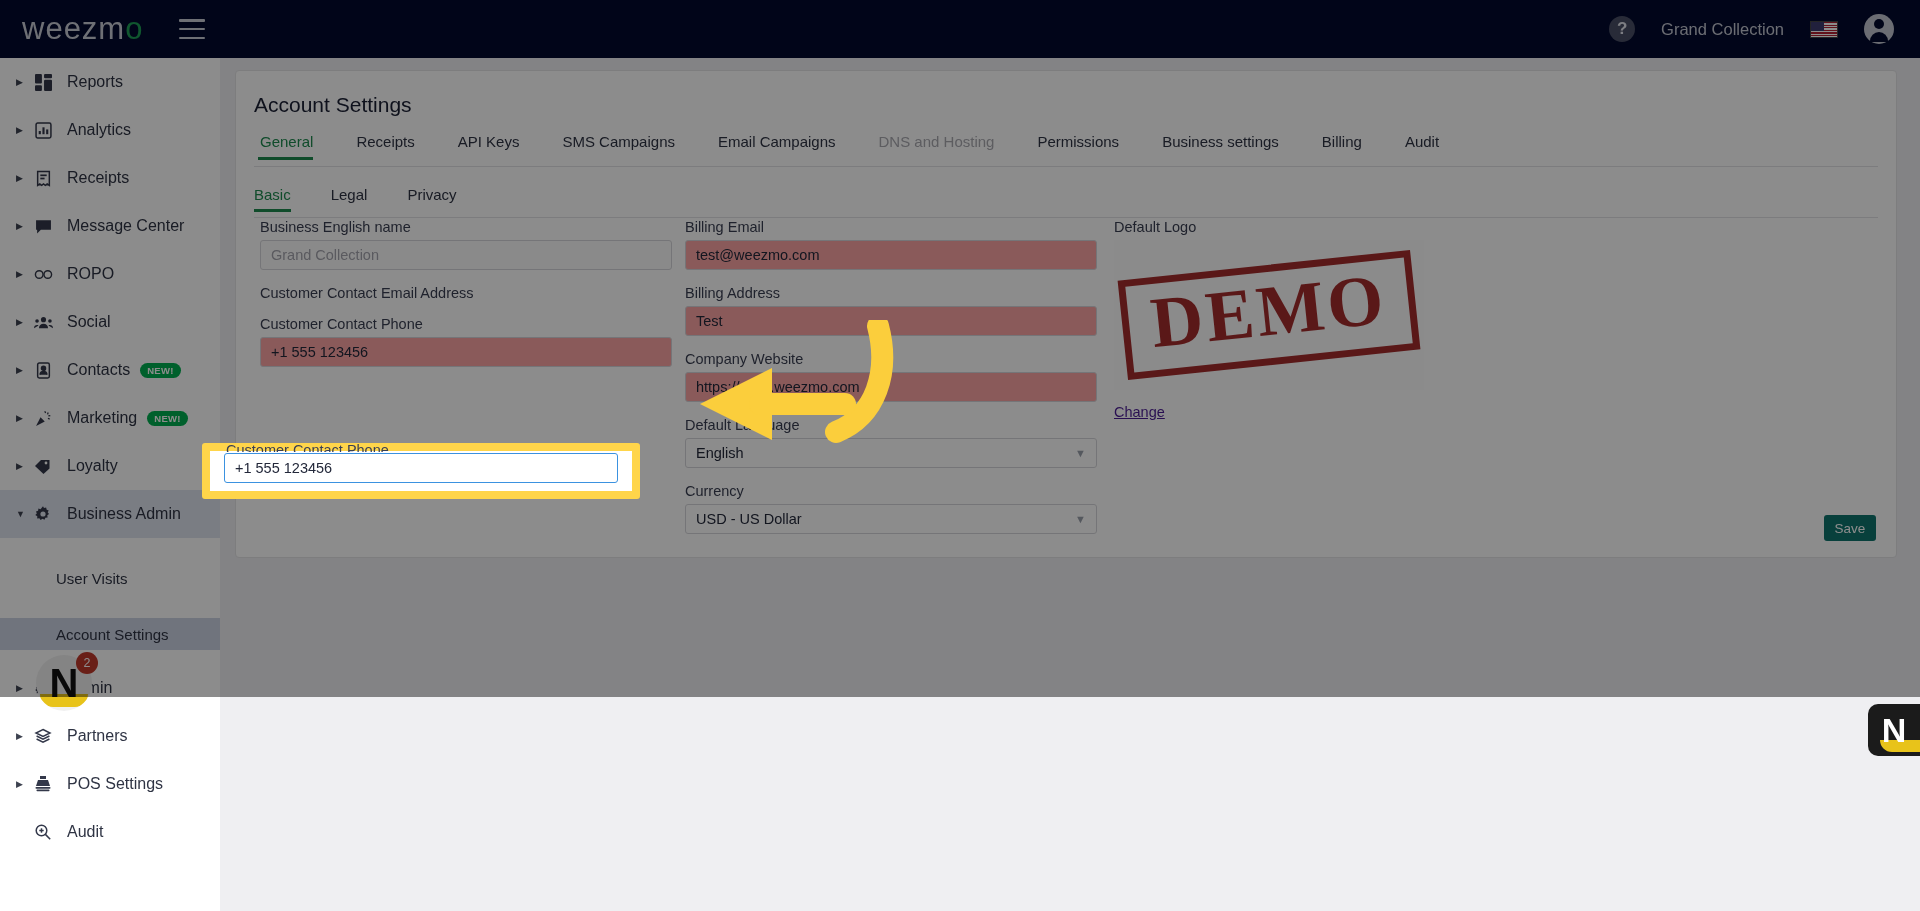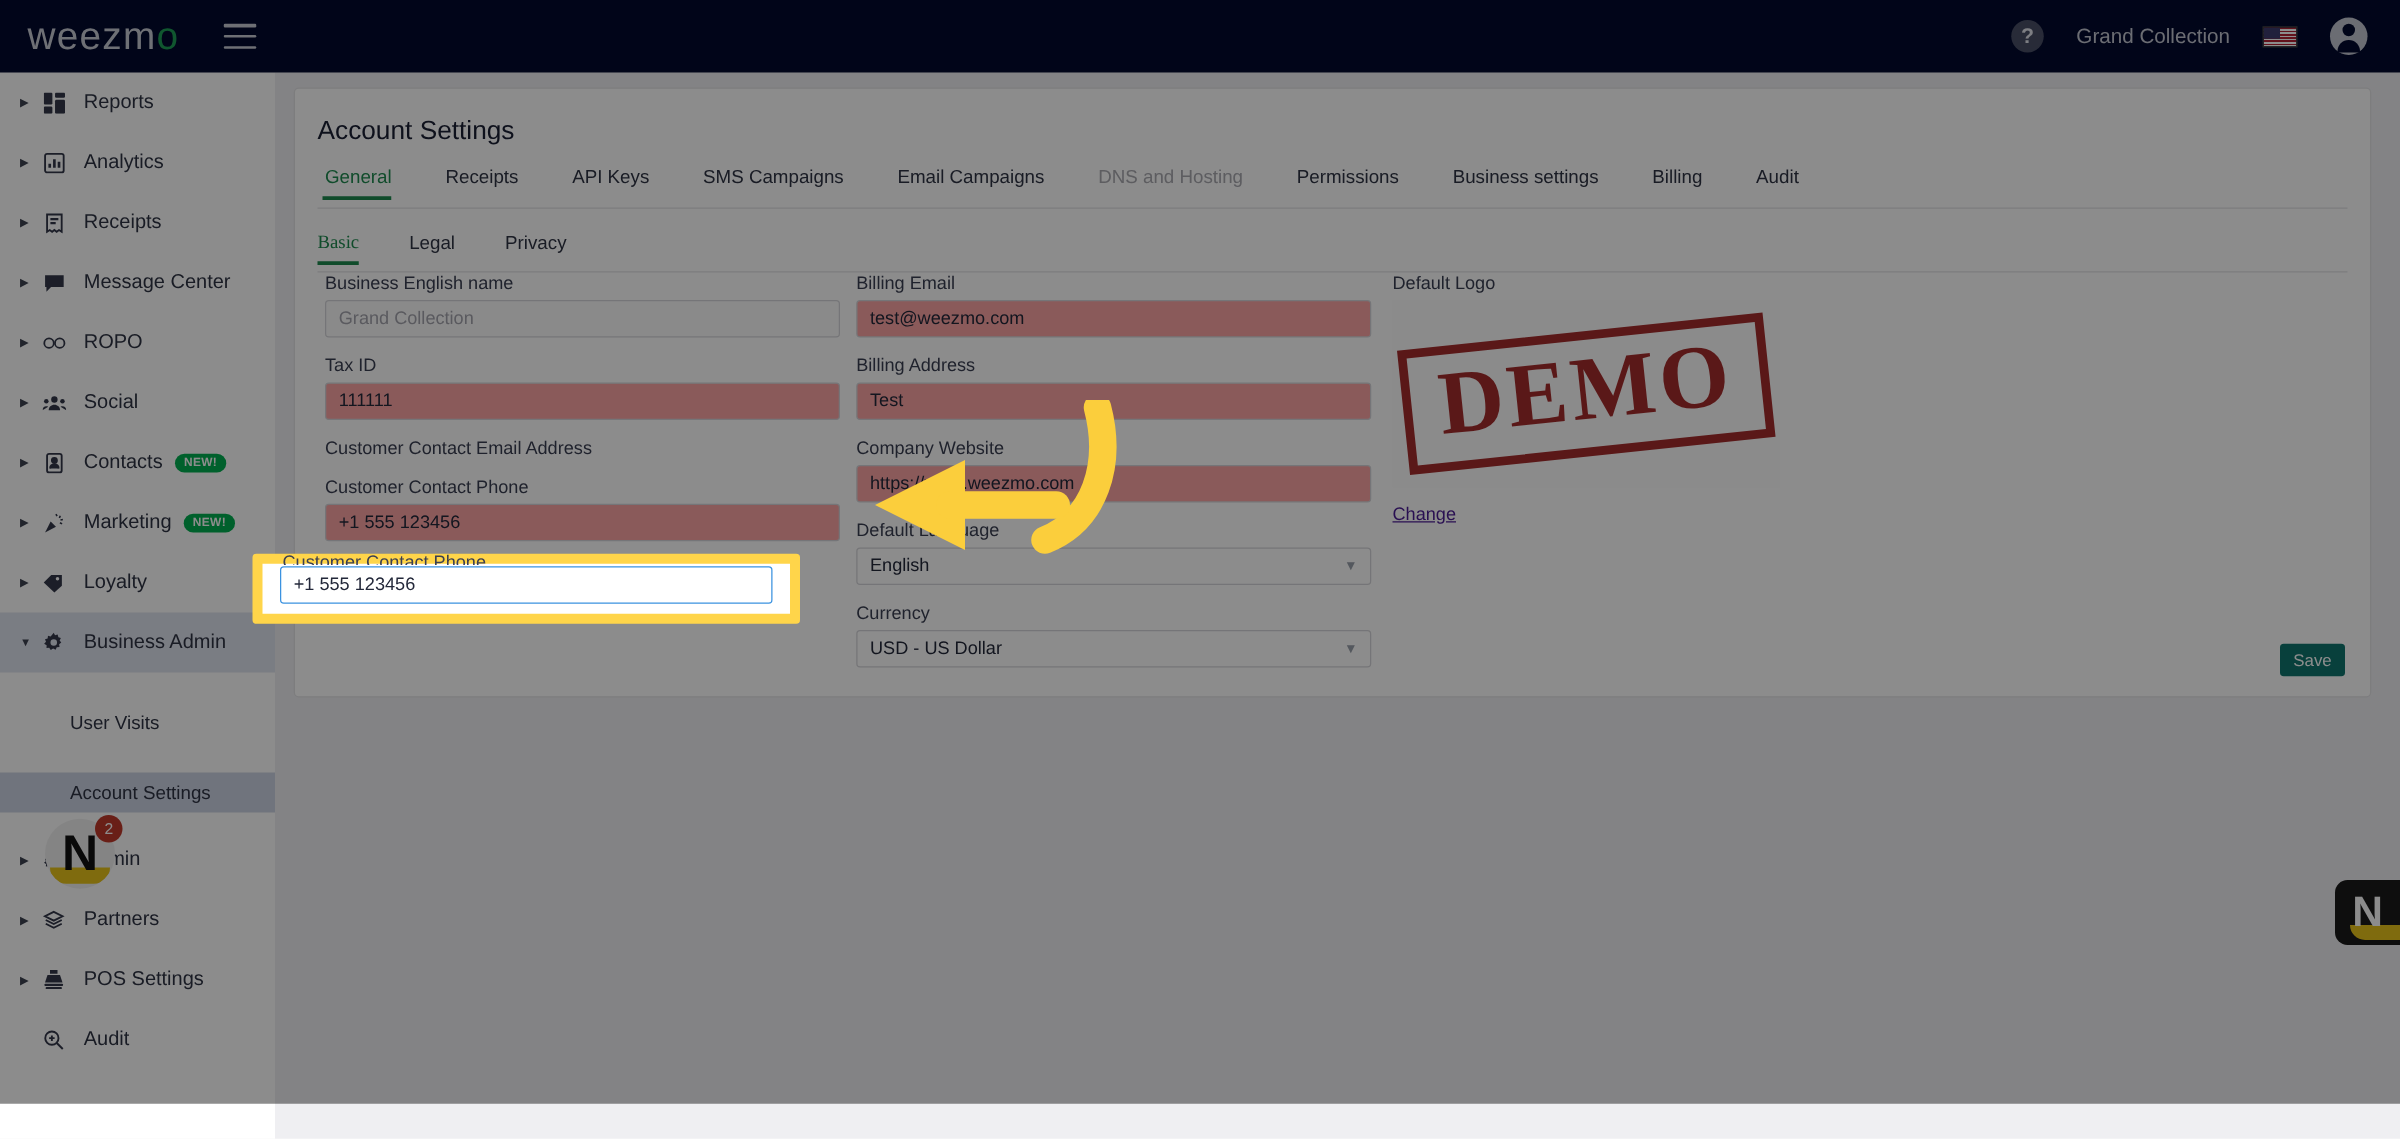--- a/index.html
+++ b/index.html
@@ -6,21 +6,21 @@
   html, body {
     width: 1920px; height: 911px;
     overflow: hidden;
     font-family: "Liberation Sans", sans-serif;
     background: #fff;
   }
 
   
   #page {
     position: relative;
-    width: 1920px; height: 883px;
+    width: 1920px; height: 697px;
     background: #ffffff;
   }
   #dimmer {
     position: absolute; inset: 0;
     background: rgba(0,0,0,0.45);
     pointer-events: none;
     z-index: 50;
   }
 
   
@@ -191,21 +191,21 @@
     position: absolute; left: 18px; top: 115px; right: 18px;
     height: 32px;
     border-bottom: 1px solid #e2e2e6;
     display: flex; align-items: flex-start;
   }
   .subtab {
     font-size: 15px; color: #2f3444;
     padding: 0 22px 8px 0; margin-right: 18px;
     cursor: pointer; position: relative;
   }
-  .subtab.active { color: #1e8a4f; font-family: Liberation Serif, serif; }
+  .subtab.active { color: #1e8a4f; }
   .subtab.active::after {
     content: ""; position: absolute; left: 0; right: 22px; bottom: -1px;
     height: 3px; background: #1e8a4f;
   }
 
   
   #form {
     position: absolute; left: 0; top: 148px; right: 0; bottom: 0;
   }
   .col { position: absolute; top: 0; }
@@ -559,24 +559,20 @@
 
       <div id="form">
 
         <div class="col col-left">
 
           <div class="field">
             <label class="field-label">Business English name</label>
             <div class="field-input placeholder">Grand Collection</div>
           </div>
 
-          <div class="field">
-            <label class="field-label">Tax ID</label>
-            <div class="field-input">111111</div>
-          </div>
 
           <div class="field">
             <label class="field-label">Customer Contact Email Address</label>
           </div>
 
           <div class="field">
             <label class="field-label">Customer Contact Phone</label>
             <div class="field-input">+1 555 123456</div>
           </div>
 

